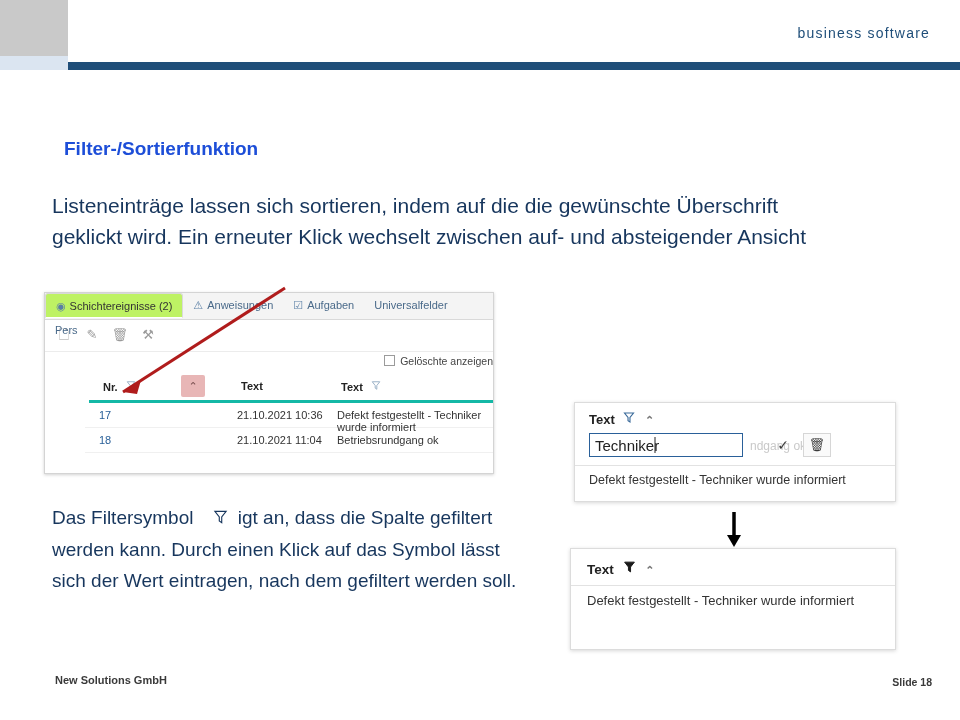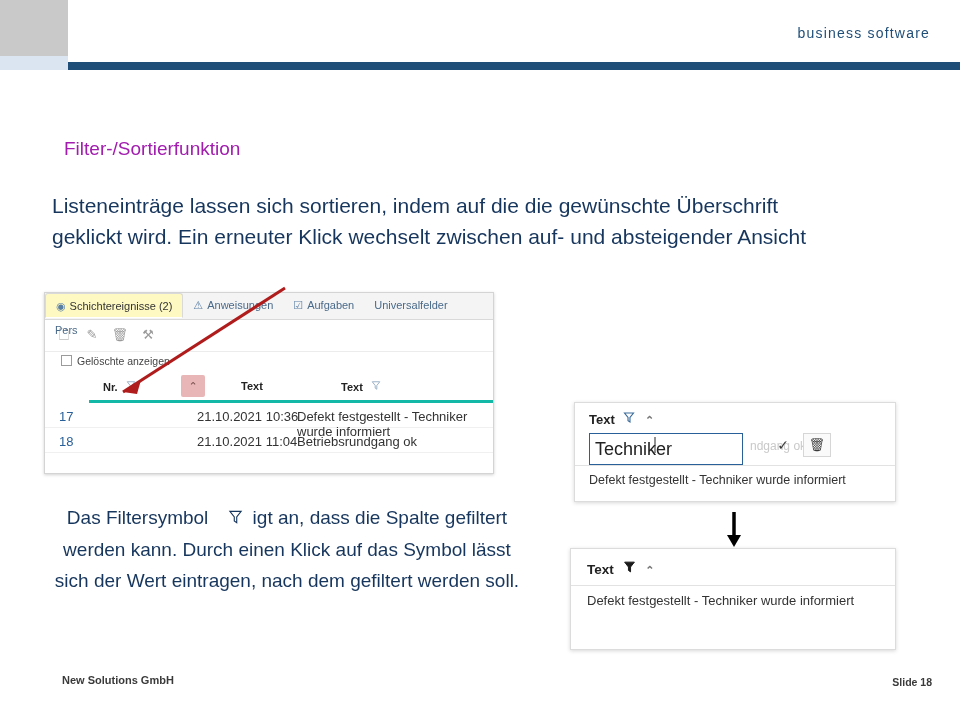--- a/index.html
+++ b/index.html
@@ -57,39 +57,38 @@
     letter-spacing: 1.2px;
     line-height: 14px;
     margin-top: 20px;
   }
 
   
   .slide-title {
     position: absolute;
     left: 64px; top: 138px;
     font-size: 19px;
-    font-weight: normal;
-    color: #a21caf;
+    font-weight: bold;
+    color: #1d4ed8;
   }
   .para-1 {
     position: absolute;
     left: 52px; top: 190px;
     width: 760px;
     font-size: 21px;
     color: #17365d;
     line-height: 31px;
   }
   .para-2 {
     position: absolute;
     left: 52px; top: 502px;
     width: 470px;
     font-size: 19px;
     color: #17365d;
     line-height: 31px;
-    text-align: center;
   }
   .inline-funnel {
     display: inline-block;
     vertical-align: -1px;
     margin: 0 10px 0 14px;
   }
 
   
   .panel1 {
     position: absolute;
@@ -112,21 +111,21 @@
     display: inline-block;
     height: 25px;
     line-height: 25px;
     padding: 0 10px;
     font-size: 11px;
     color: #4a6a8a;
     box-sizing: border-box;
     vertical-align: top;
   }
   .tab.active {
-    background: #fef9c3;
+    background: #bef264;
     border: 1px solid #d9d9d9;
     border-bottom: 1px solid #ffffff;
     border-radius: 3px 3px 0 0;
     color: #333;
   }
   .tab-icon { margin-right: 4px; color: #5a7fa5; }
 
   .toolbar {
     height: 32px;
     border-bottom: 1px solid #ececec;
@@ -138,24 +137,25 @@
     width: 26px; height: 24px;
     margin-right: 2px;
     line-height: 24px;
     text-align: center;
     color: #9a9a9a;
     font-size: 13px;
     border-radius: 2px;
   }
   .checkrow {
     height: 22px;
-    padding: 3px 0 0 16px;
+    padding: 3px 0 0 6px;
     box-sizing: border-box;
     font-size: 10.5px;
     color: #444;
+    text-align: right;
   }
   .cbox {
     display: inline-block;
     width: 9px; height: 9px;
     border: 1px solid #9b9b9b;
     margin-right: 5px;
     vertical-align: -1px;
     background: #fff;
   }
   .thead {
@@ -189,21 +189,22 @@
     text-align: center;
     line-height: 22px;
     color: #7a5050;
     font-weight: normal;
     font-size: 11px;
   }
   .row {
     height: 24px;
     position: relative;
     border-bottom: 1px solid #f0f0f0;
-    font-size: 13px;
+    font-size: 11px;
+    margin-left: 40px;
   }
   .cell { position: absolute; top: 6px; }
   .c-nr { left: 14px; color: #2a6099; }
   .c-datum { left: 152px; color: #333; }
   .c-text { left: 252px; color: #333; }
 
   
   .red-arrow {
     position: absolute;
     left: 95px; top: 280px;
@@ -231,26 +232,26 @@
   }
   .caret { color: #777; margin-left: 6px; font-size: 11px; }
   .filter-input-wrap {
     position: absolute;
     left: 14px; top: 30px;
     width: 292px; height: 26px;
   }
   .filter-input {
     position: absolute;
     left: 0; top: 0;
-    width: 154px; height: 32px;
+    width: 154px; height: 24px;
     box-sizing: border-box;
     border: 1px solid #2a6099;
     background: #fff;
     font-family: "Liberation Sans", sans-serif;
-    font-size: 18px;
+    font-size: 15px;
     color: #222;
     padding: 0 5px;
     outline: none;
   }
   .caret-bar {
     position: absolute;
     left: 0; top: 0;
     width: 154px; height: 24px;
     pointer-events: none;
   }
@@ -328,21 +329,21 @@
   .p3-result {
     position: absolute;
     left: 16px; top: 44px;
     font-size: 13px;
     color: #333;
   }
 
   
   .footer-left {
     position: absolute;
-    left: 62px; top: 674px;
+    left: 55px; top: 674px;
     font-size: 11px;
     color: #3a3a3a;
     font-weight: bold;
   }
   .footer-right {
     position: absolute;
     right: 28px; top: 676px;
     font-size: 10.5px;
     color: #3a3a3a;
     font-weight: bold;

